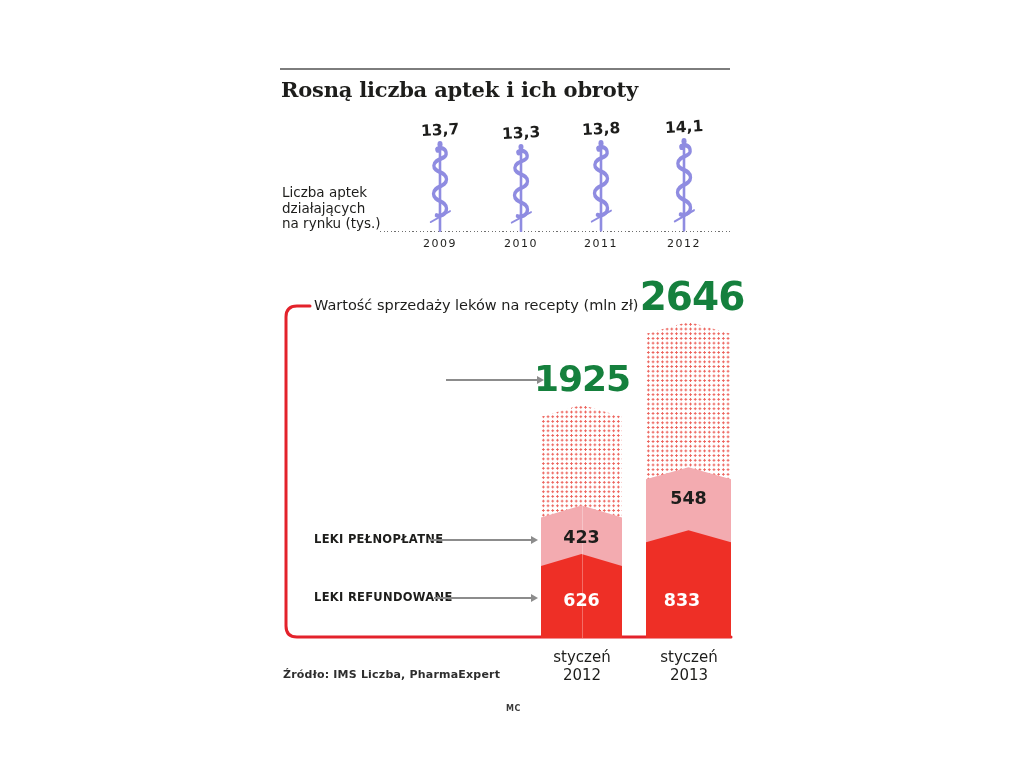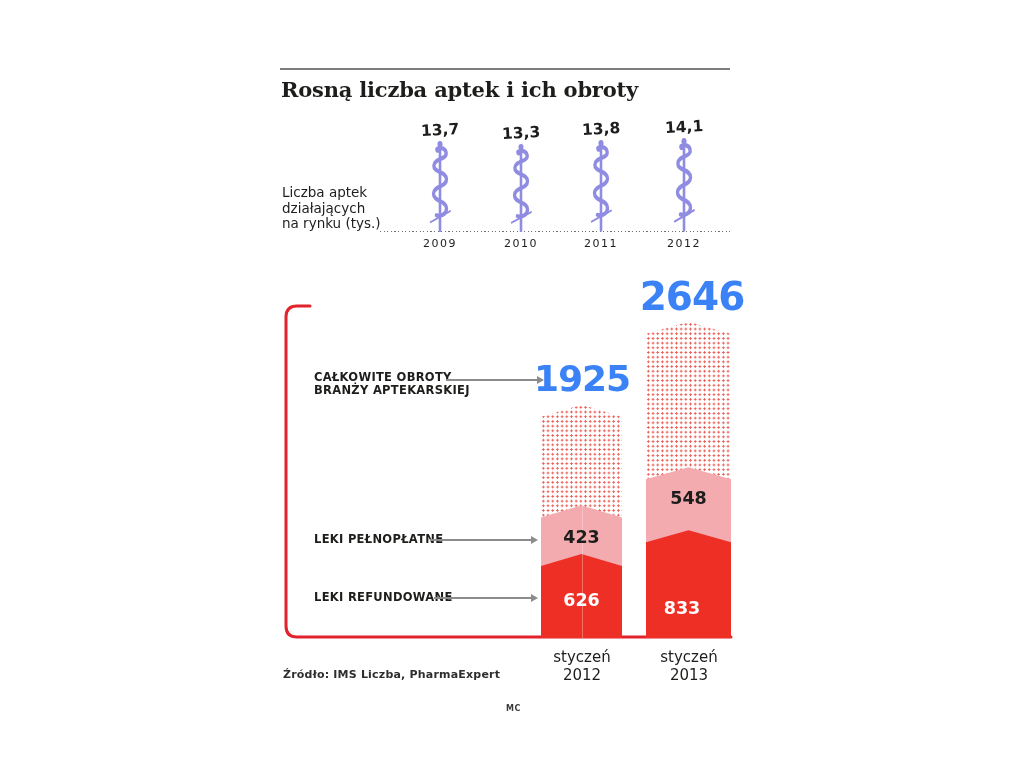--- a/index.html
+++ b/index.html
@@ -21,21 +21,21 @@
   .pval{font-weight:bold;font-size:15.5px;margin-bottom:2px;transform:rotate(-3deg);}
   .picon{width:26px;}
   .picon svg{display:block;width:100%;height:100%;}
   .pyear{position:absolute;top:237px;width:80px;text-align:center;font-size:11px;letter-spacing:1.5px;}
 
   
   #bracket-layer{left:0;top:0;width:1029px;height:763px;pointer-events:none;}
 
   
   #sales-legend{left:314px;top:297px;font-size:14.5px;}
-  .bignum{font-weight:bold;color:#3b82f6;text-align:center;letter-spacing:-1px;}
+  .bignum{font-weight:bold;color:#15803d;text-align:center;letter-spacing:-1px;}
   #total-1{left:522px;top:358px;width:120px;font-size:36px;}
   #total-2{left:632px;top:274px;width:120px;font-size:39px;}
 
   
   .ann{font-weight:bold;font-size:11.5px;letter-spacing:0.3px;line-height:13px;}
   #ann-total{left:314px;top:371px;}
   #ann-full{left:314px;top:533px;}
   #ann-ref{left:314px;top:591px;}
   .arrow{position:absolute;height:2px;background:#8c8c8c;}
   .arrow:after{content:"";position:absolute;right:-6px;top:-3px;width:0;height:0;
@@ -51,21 +51,21 @@
   .seg.dotted{background-color:#ffffff;
      background-image:radial-gradient(circle,#ec6059 1.05px,rgba(255,255,255,0) 1.25px);
      background-size:4.7px 4.7px;}
   .seg.pink{background:#f3abb0;}
   .seg.red{background:#ee2f26;}
   .crease{position:absolute;bottom:0;left:50%;width:1px;height:100%;background:rgba(255,255,255,0.3);}
   .segval{position:absolute;font-weight:bold;font-size:17.5px;text-align:center;}
   #val-full-1{left:541px;top:527px;width:81px;color:#1d1d1b;}
   #val-full-2{left:646px;top:488px;width:85px;color:#1d1d1b;}
   #val-ref-1{left:541px;top:590px;width:81px;color:#ffffff;}
-  #val-ref-2{left:646px;top:590px;width:72px;color:#ffffff;margin-top:8px;}
+  #val-ref-2{left:646px;top:590px;width:72px;color:#ffffff;}
 
   
   .xlab{position:absolute;top:649px;width:80px;text-align:center;font-size:15px;line-height:17.5px;color:#1d1d1b;}
   #xlab-1{left:542px;}
   #xlab-2{left:649px;}
   #source-note{left:283px;top:668px;font-size:11px;font-weight:bold;color:#2e2e2e;letter-spacing:0.2px;}
   #credit-mark{left:506px;top:670px;font-size:8px;font-weight:bold;color:#3a3a3a;letter-spacing:0.5px;margin-top:34px;}
 </style>
 </head>
 <body>
@@ -131,20 +131,21 @@
 
   <div class="pyear" style="left:400px;">2009</div>
   <div class="pyear" style="left:481px;">2010</div>
   <div class="pyear" style="left:561px;">2011</div>
   <div class="pyear" style="left:644px;">2012</div>
 
   <svg class="abs" id="bracket-layer" viewBox="0 0 1029 763">
     <path d="M 310 306 H 297 Q 286 306 286 317 V 626 Q 286 637 297 637 H 731" fill="none" stroke="#e3222b" stroke-width="3" stroke-linecap="round" stroke-linejoin="round"></path>
   </svg>
 
+  <div class="abs" id="sales-legend">Wartość sprzedaży leków na recepty (mln zł)</div>
 
   <div class="bar" id="bar-2012" style="left: 541px; width: 81px; height: 233.375px;">
     <div class="seg dotted" style="height: 233.375px;"></div>
     <div class="seg pink" style="height: 132.635px;"></div>
     <div class="seg red" style="height: 83.99px;"></div>
     <div class="crease"></div>
   </div>
   <div class="bar" id="bar-2013" style="left: 646px; width: 85px; height: 316.29px;">
     <div class="seg dotted" style="height: 316.29px;"></div>
     <div class="seg pink" style="height: 170.815px;"></div>
@@ -152,24 +153,20 @@
   </div>
 
   <div class="abs bignum" id="total-1">1925</div>
   <div class="abs bignum" id="total-2">2646</div>
 
   <div class="segval" id="val-full-1">423</div>
   <div class="segval" id="val-full-2">548</div>
   <div class="segval" id="val-ref-1">626</div>
   <div class="segval" id="val-ref-2">833</div>
 
-  <div class="abs ann" id="ann-total">
-    <div>CAŁKOWITE OBROTY</div>
-    <div>BRANŻY APTEKARSKIEJ</div>
-  </div>
   <div class="abs ann" id="ann-full">LEKI PEŁNOPŁATNE</div>
   <div class="abs ann" id="ann-ref">LEKI REFUNDOWANE</div>
   <div class="arrow" id="arrow-total"></div>
   <div class="arrow" id="arrow-full"></div>
   <div class="arrow" id="arrow-ref"></div>
 
   <div class="xlab" id="xlab-1">styczeń 2012</div>
   <div class="xlab" id="xlab-2">styczeń 2013</div>
   <div class="abs" id="source-note">Źródło: IMS Liczba, PharmaExpert</div>
   <div class="abs" id="credit-mark">MC</div>

